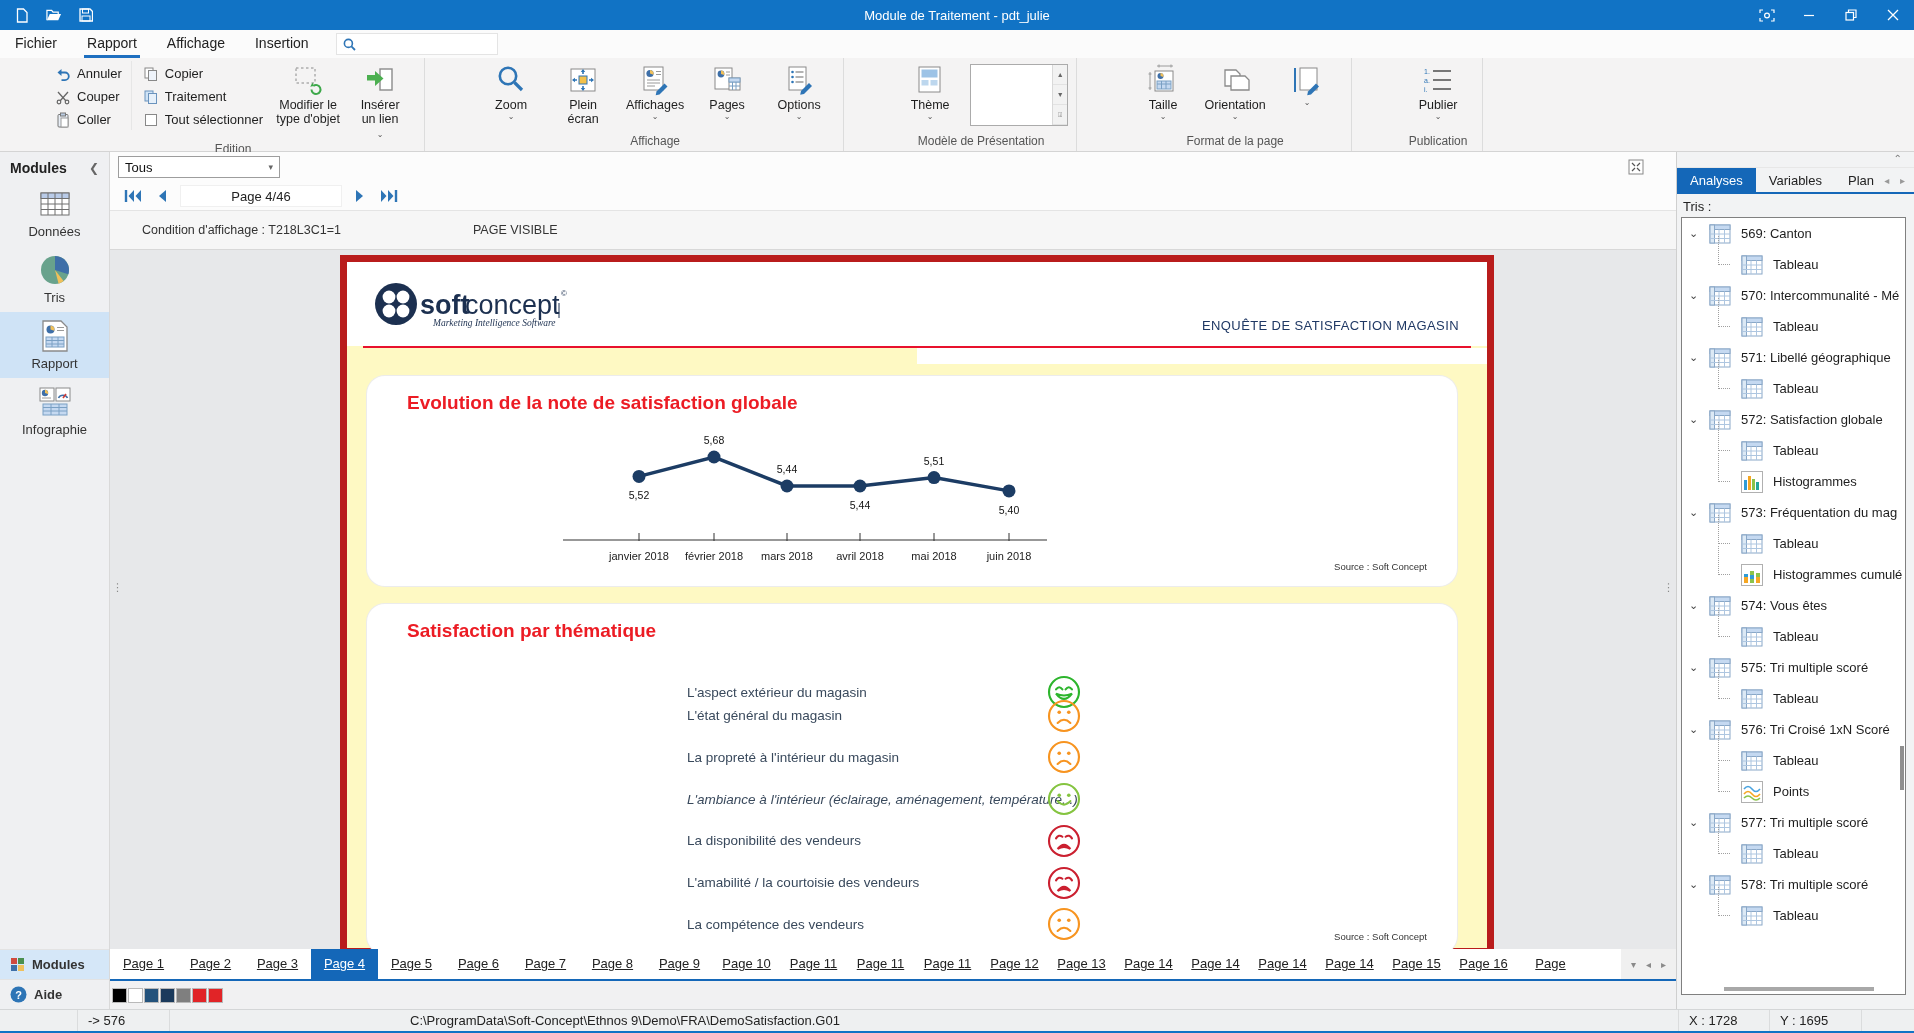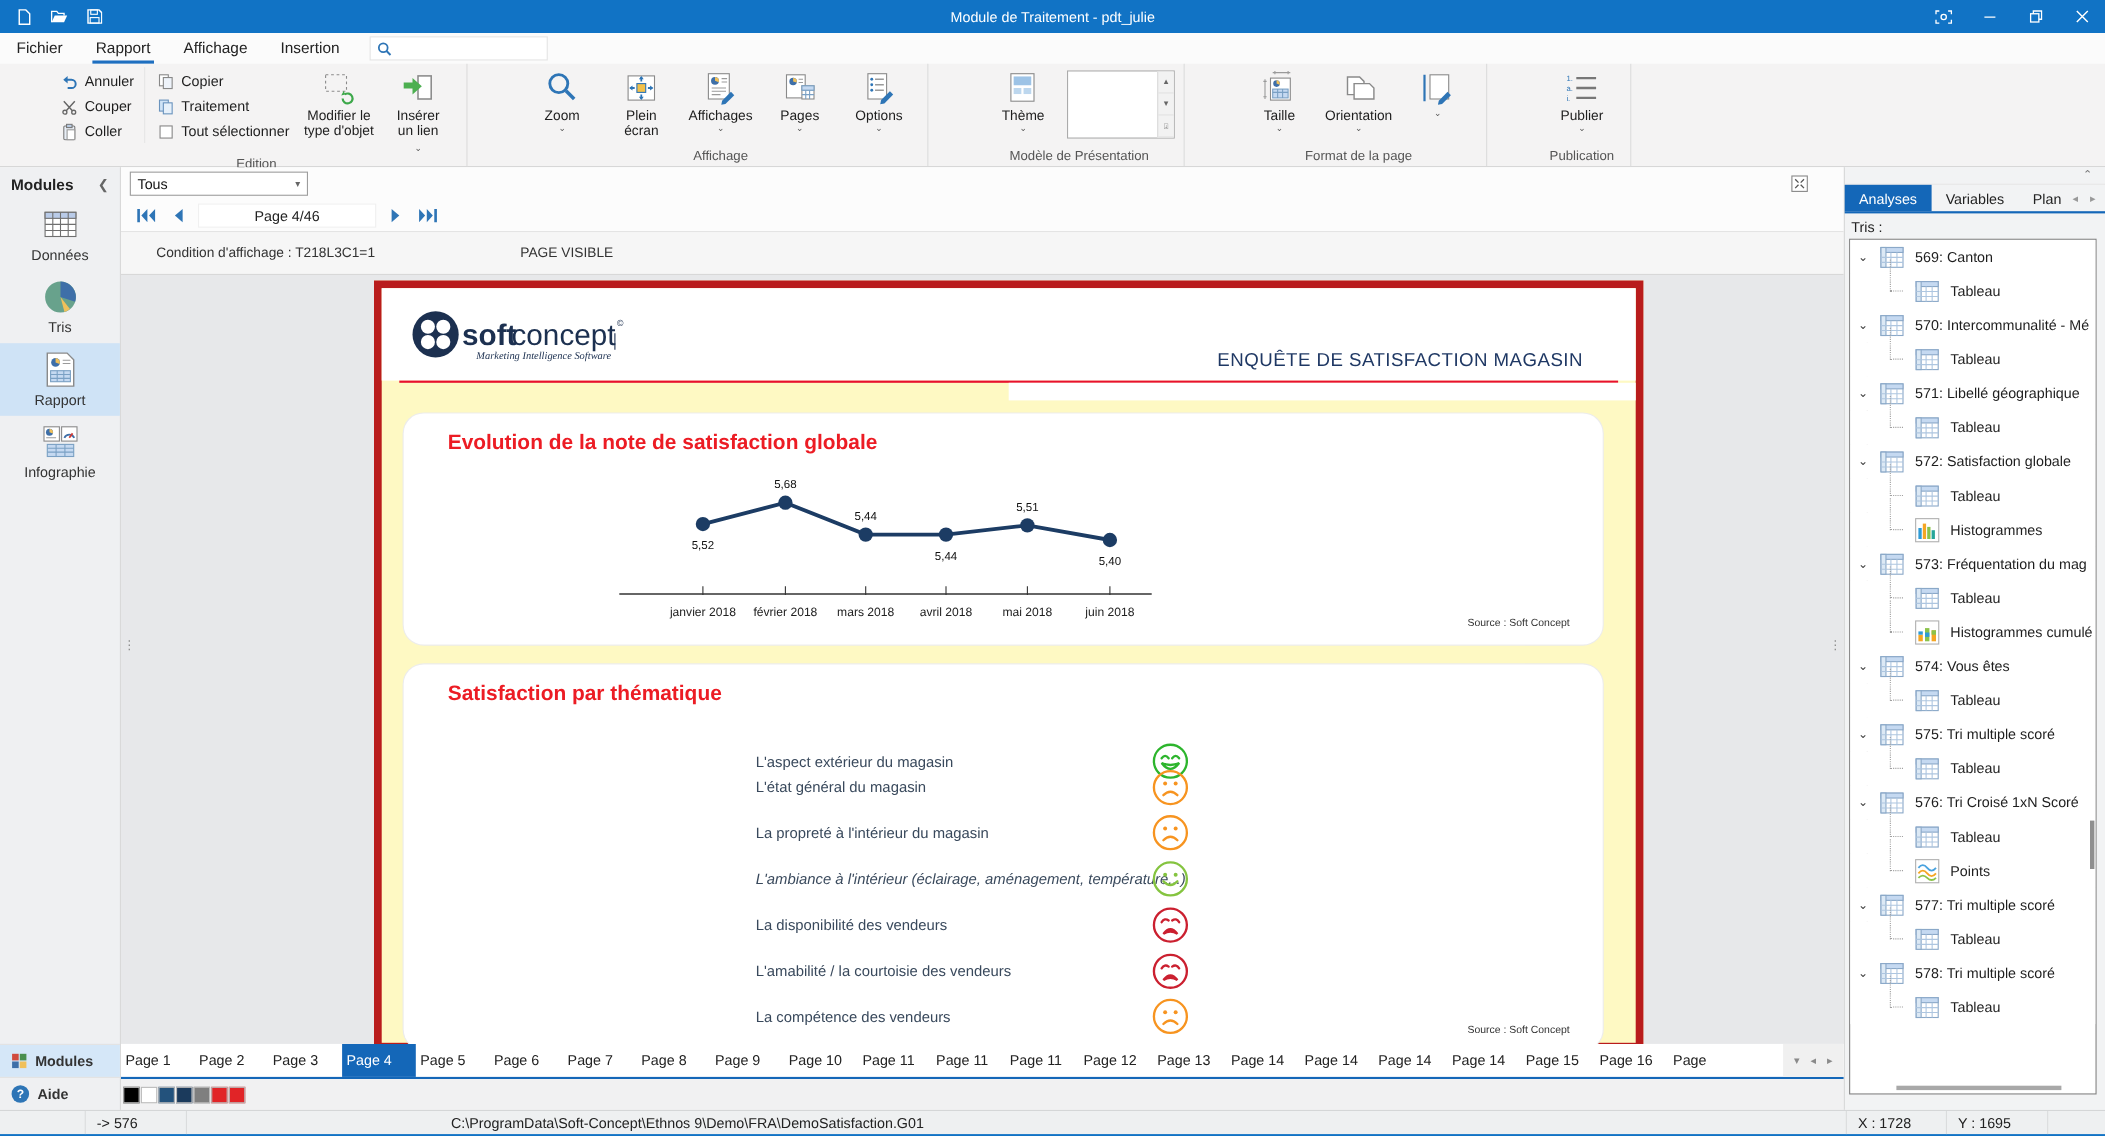--- a/index.html
+++ b/index.html
@@ -63,33 +63,33 @@
   #cond-status { margin-left:132px; }
 
   
   #canvas { flex:1; background:#e7e8ea; position:relative; overflow:hidden; }
   .splitdots { position:absolute; width:5px; color:#8a8a8a; font-size:11px; line-height:4px; letter-spacing:0; }
   #page { position:absolute; left:230px; top:5px; width:1154px; height:700px; background:#fef9c3; border:7px solid #b91c1c; }
   #pageheader { position:absolute; left:0; top:0; right:0; height:84px; background:#fff; }
   #redline { position:absolute; left:16px; right:16px; top:84px; height:2px; background:#e8112d; }
   #whitestrip { position:absolute; left:50%; right:0; top:86px; height:16px; background:#fff; }
   #logo { position:absolute; left:26px; top:16px; }
-  #enqtitle { position:absolute; right:48px; top:56px; font-size:17px; color:#1f3864; letter-spacing:0.4px;margin-left:30px; }
+  #enqtitle { position:absolute; right:28px; top:56px; font-size:13px; color:#1f3864; letter-spacing:0.4px;margin-left:30px; }
   .panel { position:absolute; left:20px; right:30px; background:#fff; border-radius:18px; box-shadow:0 0 0 1px #ececec; }
   #panel1 { top:114px; height:210px; }
   #panel2 { top:342px; height:350px; }
   .panel-title { position:absolute; left:40px; top:16px; font-size:19px; font-weight:bold; color:#ec1c24; }
   .source { position:absolute; right:30px; bottom:12px; font-size:9.5px; color:#333; }
   .theme-row { position:absolute; left:0; right:0; height:34px; display:flex; align-items:center; }
   .theme-label { position:absolute; left:320px; font-size:13.5px; color:#39495c; }
   .theme-smiley { position:absolute; left:680px; width:34px; height:34px; }
 
   
   #pagetabs { height:32px; background:#fff; border-bottom:2px solid #1467b8; display:flex; align-items:stretch; }
-  .ptab { min-width:67px; padding:0 4px; line-height:30px; font-size:13px; color:#222; white-space:nowrap; }
+  .ptab { min-width:67px; padding:0 4px; text-align:center; line-height:30px; font-size:13px; color:#222; white-space:nowrap;text-decoration:underline; }
   .ptab.active { background:#1467b8; color:#fff; }
   .ptab-controls { margin-left:auto; background:#f0f0f0; display:flex; align-items:center; gap:10px; padding:0 10px; color:#8a8a8a; font-size:10px; }
   #swatchrow { height:28px; background:#f1f1f2; display:flex; align-items:center; gap:1px; padding-left:2px; }
   .swatch { width:15px; height:15px; border:1px solid #b9b9b9; }
 
   
   #rightpanel { width:238px; background:#f2f3f4; border-left:1px solid #cfcfcf; display:flex; flex-direction:column; }
   .rp-top { height:16px; position:relative; border-bottom:1px solid #e7e7e7; }
   .rp-caret { position:absolute; right:12px; top:1px; color:#777; font-size:10px; }
   .rp-tabs { height:26px; display:flex; border-bottom:2px solid #1467b8; position:relative; }

